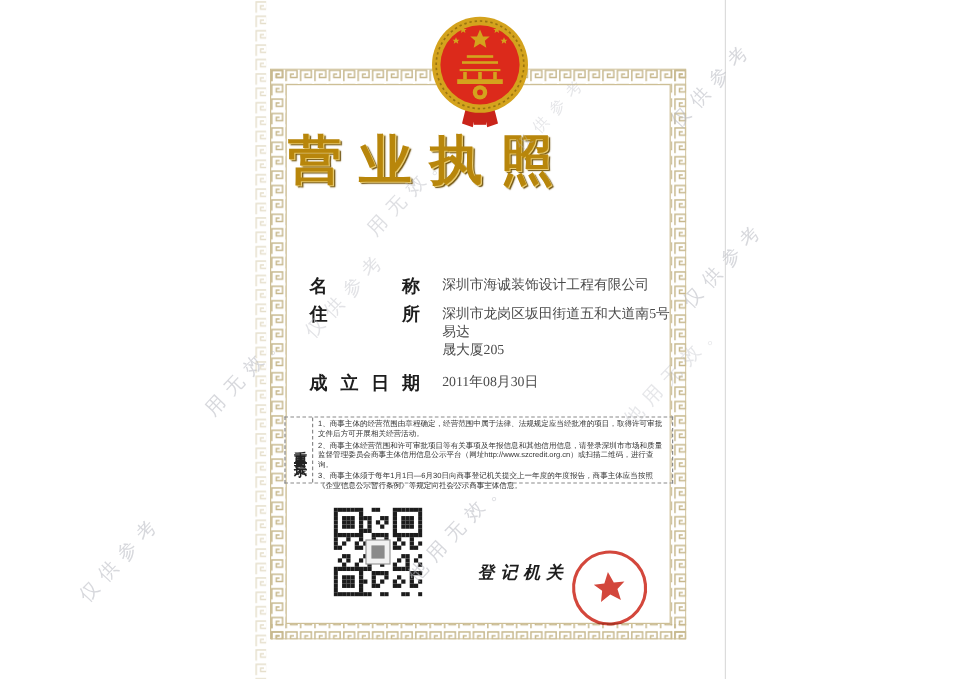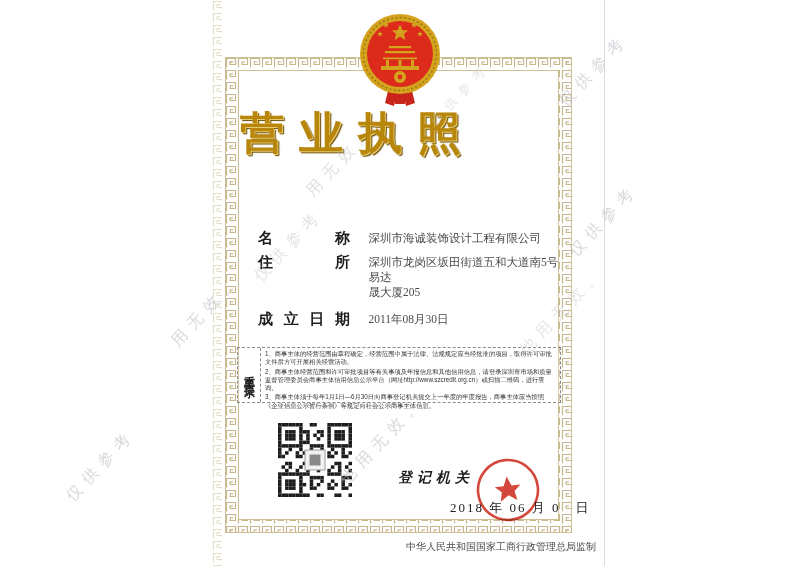--- a/index.html
+++ b/index.html
@@ -323,32 +323,30 @@
       <rect x="70.48" y="38.76" width="3.52" height="3.52"></rect>
       <rect x="70.48" y="45.81" width="3.52" height="3.52"></rect>
       <rect x="70.48" y="52.86" width="3.52" height="3.52"></rect>
       <rect x="70.48" y="59.90" width="3.52" height="3.52"></rect>
       <rect x="70.48" y="70.48" width="3.52" height="3.52"></rect>
       <rect x="27" y="27" width="20" height="20" fill="#f2f2f2" stroke="#999" stroke-width="1"></rect>
       <rect x="31.5" y="31.5" width="11" height="11" fill="#8a8a8a"></rect>
     </svg>
 
   <div class="reg">登记机关</div>
-  <div class="date">2018 年 06 月 0　日</div>
 
   <svg class="seal" width="68" height="68" viewBox="-34 -34 68 68">
     <circle cx="0" cy="0" r="30" fill="none" stroke="#cf3326" stroke-width="2.6"></circle>
     <use href="#star" transform="scale(1.35)" fill="#cf3326"></use>
     <path id="sealArc" d="M -21,15 A 26,26 0 1 1 21,15" fill="none"></path>
     <text font-size="10" fill="#cf3326" font-weight="bold" font-family="Liberation Serif,serif">
       <textPath href="#sealArc" startOffset="2" aria-label="深圳市市场监督管理局"></textPath>
     </text>
   </svg>
 
-  <div class="footer">中华人民共和国国家工商行政管理总局监制</div>
 
   <span class="wm" style="left:548px;top:60px;">仅供参考</span>
   <span class="wm" style="left:295px;top:150px;opacity:.45;">用无效。</span>
   <span class="wm" style="left:420px;top:85px;opacity:.35;font-size:13px;">仅供参考</span>
   <span class="wm" style="left:558px;top:210px;">仅供参考</span>
   <span class="wm" style="left:243px;top:235px;opacity:.4;">仅供参考</span>
   <span class="wm" style="left:160px;top:300px;">用无效。</span>
   <span class="wm" style="left:505px;top:300px;opacity:.35;">他用无效。</span>
   <span class="wm" style="left:325px;top:430px;">他用无效。</span>
   <span class="wm" style="left:55px;top:455px;">仅供参考</span>

